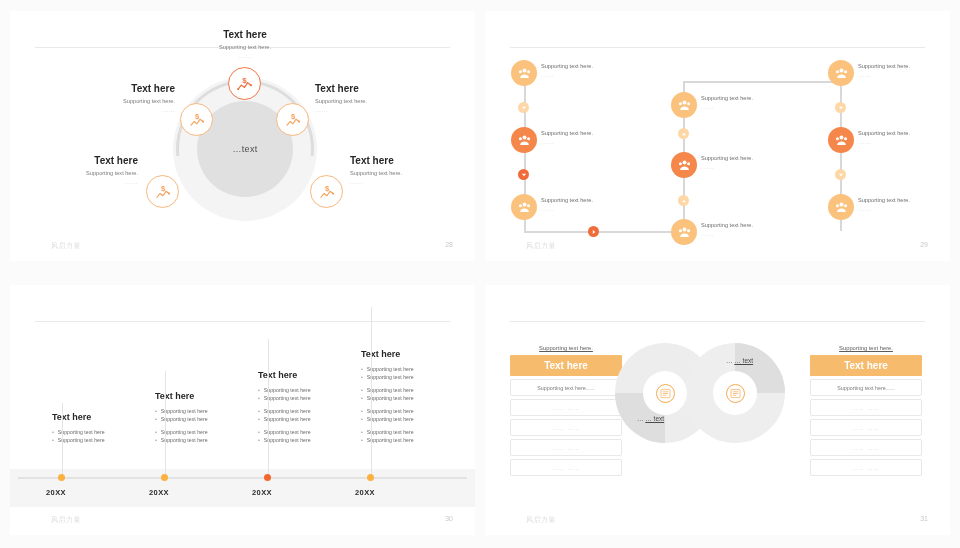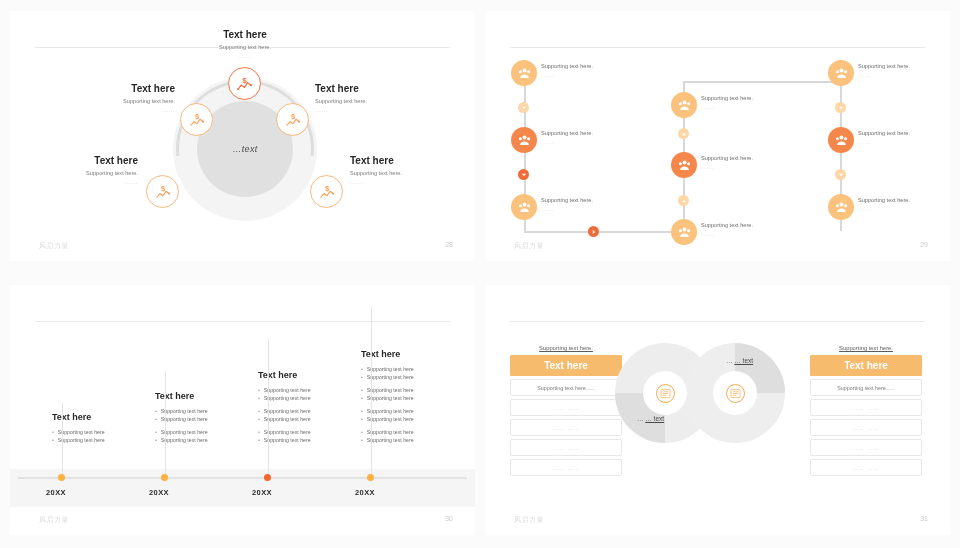--- a/index.html
+++ b/index.html
@@ -22,38 +22,38 @@
   .slide-1 { left: 10px;  top: 11px;  width: 465px; height: 250px; }
   .slide-2 { left: 485px; top: 11px;  width: 465px; height: 250px; }
   .slide-3 { left: 10px;  top: 285px; width: 465px; height: 250px; }
   .slide-4 { left: 485px; top: 285px; width: 465px; height: 250px; }
 
   .top-rule {
     position: absolute; left: 25px; right: 25px; top: 36px;
     height: 1px; background: #e9e9e9;
   }
   .foot {
-    position: absolute; left: 0; right: 0; bottom: 6px; height: 14px;
+    position: absolute; left: 12px; right: 0; bottom: 6px; height: 14px;
   }
   .foot-logo {
     position: absolute; left: 29px; top: 0;
     font-size: 7px; color: #dadada; letter-spacing: .5px;
     font-family: "DejaVu Sans", sans-serif;
   }
   .foot-num {
     position: absolute; right: 22px; top: 0;
     font-size: 7px; color: #c9c9c9;
   }
 
   
   .s1-stage { position: absolute; left: 0; top: 40px; width: 465px; height: 200px; }
   .s1-center-circle {
     position: absolute; left: 187px; top: 50px; width: 96px; height: 96px;
     border-radius: 50%; background: #e0e0e0;
-    display: flex; align-items: center; justify-content: center; font-style: italic;
+    display: flex; align-items: center; justify-content: center;
   }
   .s1-center-circle span { font-size: 9px; color: #4d4d4d; letter-spacing: .3px; }
   .s1-halo {
     position: absolute; left: 163px; top: 26px; width: 144px; height: 144px;
     border-radius: 50%; background: #f4f4f4;
   }
   .s1-arc {
     position: absolute; left: 166px; top: 29px; width: 138px; height: 138px;
     border-radius: 50%;
     border: 3px solid #dddddd;

